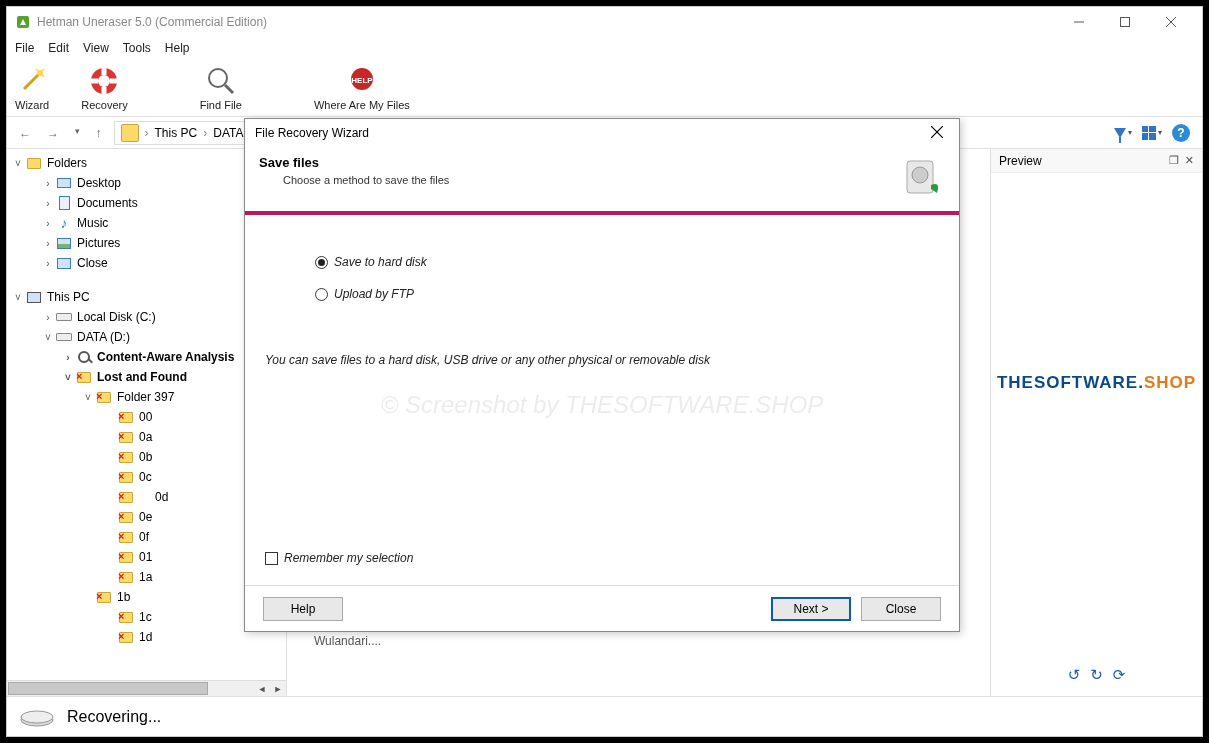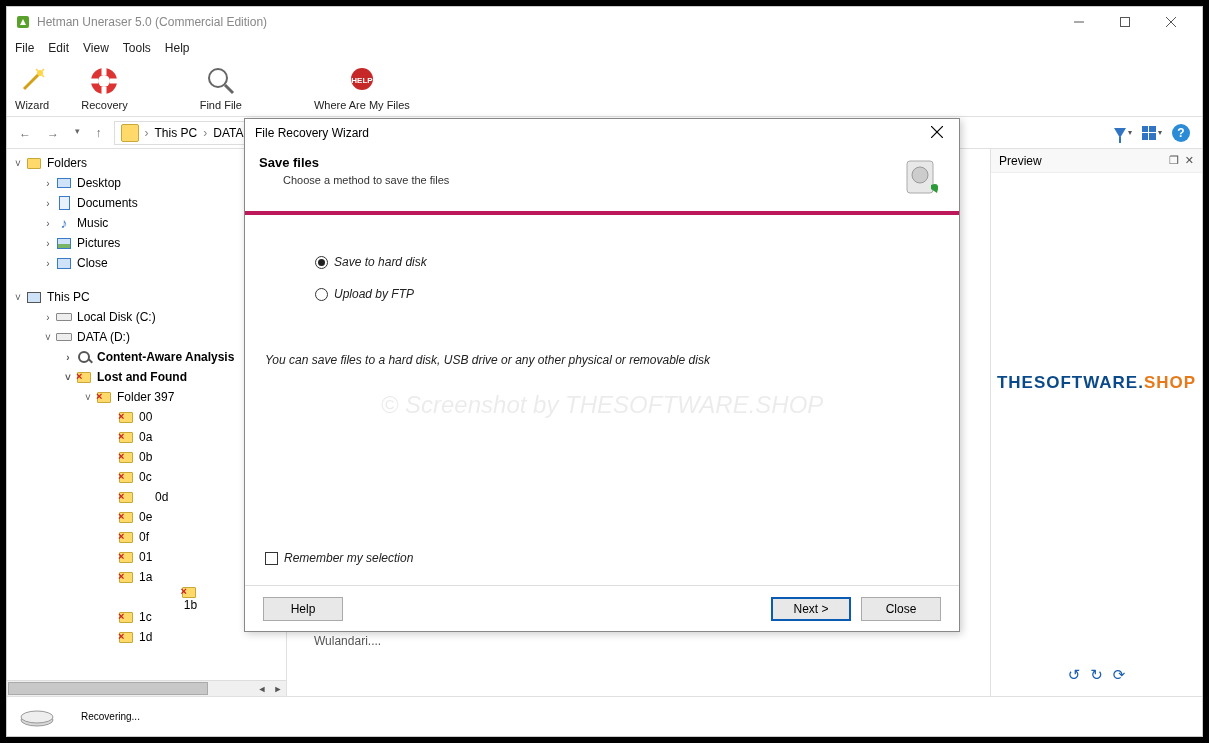--- a/index.html
+++ b/index.html
@@ -29,21 +29,21 @@
 .folder-x { position: relative; }
 .folder-x::after { content: "×"; color: #d02020; font-weight: bold; position: absolute; left: -2px; top: -3px; font-size: 11px; }
 .bold { font-weight: 600; }
 .content { flex: 1; background: #fff; position: relative; }
 .preview-panel { width: 212px; border-left: 1px solid #e0e0e0; display: flex; flex-direction: column; }
 .preview-header { height: 24px; display: flex; align-items: center; padding: 0 8px; font-size: 12px; background: #f8f8f8; border-bottom: 1px solid #eee; justify-content: space-between; }
 .preview-body { flex: 1; display: flex; flex-direction: column; align-items: center; justify-content: space-between; padding: 20px 8px 12px; }
 .preview-logo { font-size: 17px; font-weight: 600; letter-spacing: 1px; color: #0b4a8a; }
 .preview-logo .orange { color: #e67a1a; }
 .preview-icons { display: flex; gap: 10px; color: #1b5fb0; font-size: 15px; }
-.statusbar { height: 40px; display: flex; align-items: center; padding: 0 12px; gap: 26px; border-top: 1px solid #e0e0e0; font-size: 10px; }
+.statusbar { height: 40px; display: flex; align-items: center; padding: 0 12px; gap: 12px; border-top: 1px solid #e0e0e0; font-size: 16px; }
 .drive-ico { width: 36px; height: 22px; }
 .navbar-right { margin-left: auto; display: flex; align-items: center; gap: 10px; padding-right: 4px; }
 .icon-circle { width: 18px; height: 18px; border-radius: 50%; display: inline-flex; align-items: center; justify-content: center; font-size: 12px; }
 .help-circle { background: #2b8bd6; color: #fff; font-weight: bold; }
 .funnel { width: 0; height: 0; border-left: 6px solid transparent; border-right: 6px solid transparent; border-top: 10px solid #3274c4; position: relative; }
 .funnel::after { content: ""; position: absolute; left: -1px; top: -1px; width: 2px; height: 6px; background: #3274c4; }
 .view-grid { width: 14px; height: 14px; display: grid; grid-template: 1fr 1fr / 1fr 1fr; gap: 1px; }
 .view-grid span { background: #3274c4; }
 .dropdown-caret { font-size: 8px; color: #555; margin-left: 2px; }
 
@@ -332,21 +332,21 @@
             <span class="folder-ico folder-x"></span>
           </span>
           <span>01</span>
         </div>
       <div class="tree-item" style="padding-left:110px;">
           <span class="icon">
             <span class="folder-ico folder-x"></span>
           </span>
           <span>1a</span>
         </div>
-      <div class="tree-item" style="padding-left:88px;flex-direction:column;">
+      <div class="tree-item" style="padding-left:88px;">
           <span class="icon">
             <span class="folder-ico folder-x"></span>
           </span>
           <span>1b</span>
         </div>
       <div class="tree-item" style="padding-left:110px;">
           <span class="icon">
             <span class="folder-ico folder-x"></span>
           </span>
           <span>1c</span>

